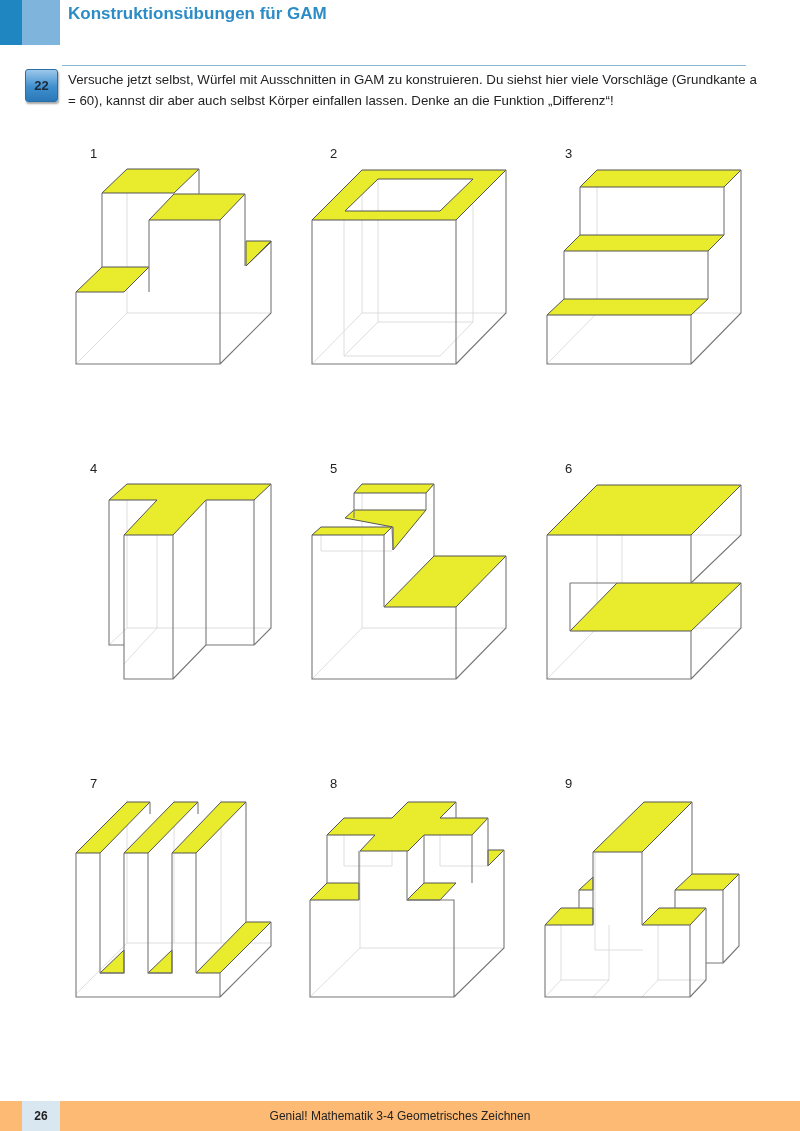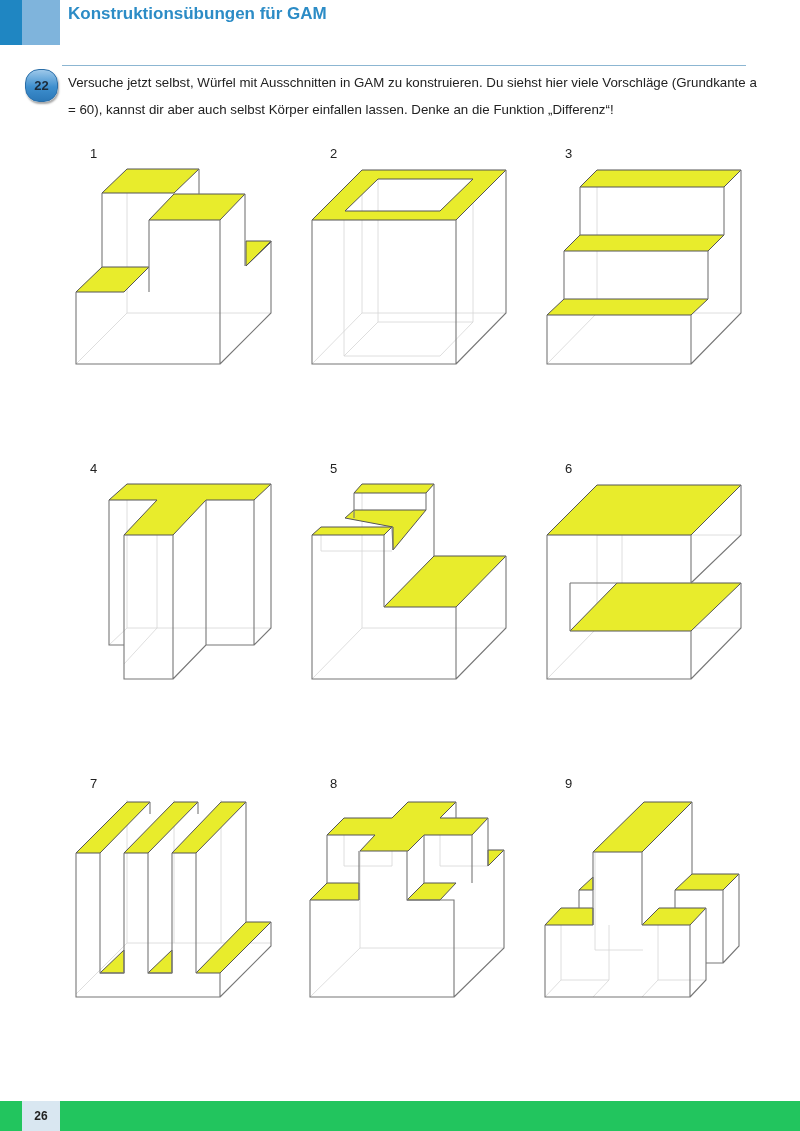--- a/index.html
+++ b/index.html
@@ -1,29 +1,29 @@
 <!DOCTYPE html>
 <html><head>
 <meta charset="utf-8">
 <style>
   html,body{margin:0;padding:0;background:#fff;}
   body{width:800px;height:1131px;position:relative;overflow:hidden;font-family:"Liberation Sans",sans-serif;color:#222;}
   .hdr-block1{position:absolute;left:0;top:0;width:22px;height:45px;background:#1f86c2;}
   .hdr-block2{position:absolute;left:22px;top:0;width:38px;height:45px;background:#7fb4dc;}
   .title{position:absolute;left:68px;top:4px;font-size:17px;font-weight:bold;color:#2c8cc6;}
   .rule{position:absolute;left:62px;top:65px;width:684px;height:1px;background:#8cb6d2;}
-  .badge{position:absolute;left:25px;top:69px;width:31px;height:31px;border-radius:14px;
+  .badge{position:absolute;left:25px;top:69px;width:31px;height:31px;border-radius:3px;
          background:linear-gradient(180deg,#9dc8ea 0%,#3e8fce 55%,#2b78b8 100%);
          box-shadow:1px 2px 2px rgba(0,0,0,.35);border:1px solid #2a6ea8;
          display:flex;align-items:center;justify-content:center;font-weight:bold;font-size:13px;color:#1b2b3b;}
-  .task{position:absolute;left:68px;top:69px;width:690px;font-size:13.3px;line-height:27px;color:#222;}
+  .task{position:absolute;left:68px;top:69px;width:690px;font-size:13.3px;line-height:21px;color:#222;}
   .fig{position:absolute;width:230px;height:240px;}
   .fig .num{position:absolute;left:30px;top:6px;font-size:13px;color:#222;}
   .fig svg{position:absolute;left:0;top:0;}
-  .footer{position:absolute;left:0;top:1101px;width:800px;height:30px;background:#22c55e;}
+  .footer{position:absolute;left:0;top:1101px;width:800px;height:30px;background:#fdba74;}
   .footer .pg{position:absolute;left:22px;top:0;width:38px;height:30px;background:#d9e7f1;display:flex;align-items:center;justify-content:center;font-weight:bold;font-size:12px;color:#222;}
   .footer .ft{position:absolute;left:0;width:800px;top:8px;text-align:center;font-size:12px;color:#222;}
   svg .y{fill:#e8ec2c;stroke:#555;stroke-width:1;}
   svg .e{fill:none;stroke:#777;stroke-width:1.1;}
   svg .h{fill:none;stroke:#d6d6d6;stroke-width:0.8;}
 </style>
 </head>
 <body>
 
 <div class="hdr-block1"></div>
@@ -134,13 +134,14 @@
     <polygon class="y" points="44,120 58,107 58,120"></polygon>
     <polygon class="y" points="10,155 26,138 58,138 58,155"></polygon>
     <polygon class="y" points="140,120 157,104 204,104 188,120"></polygon>
     <polygon class="y" points="107,155 124,138 171,138 155,155"></polygon>
     <path class="e" d="M10 155 L10 227 L155 227 L155 155 M155 227 L171 210 L171 138 M58 82 L58 155 M107 82 L107 155 M157 32 L157 104 M44 120 L44 138 M140 120 L140 138 M188 120 L188 193 L171 193 M188 193 L204 176 L204 104"></path>
   </svg>
 </div>
 
 <div class="footer">
   <div class="pg">26</div>
+  <div class="ft">Genial! Mathematik 3-4 Geometrisches Zeichnen</div>
 </div>
 
 </body></html>

